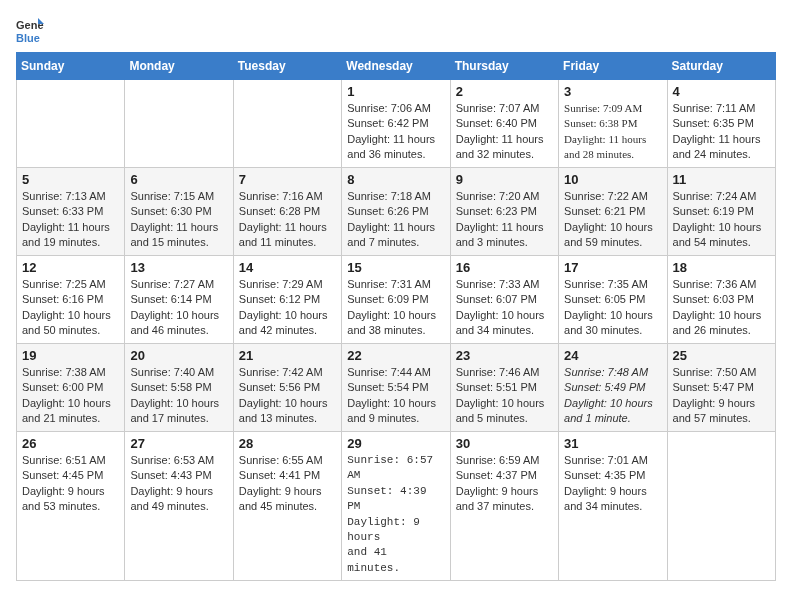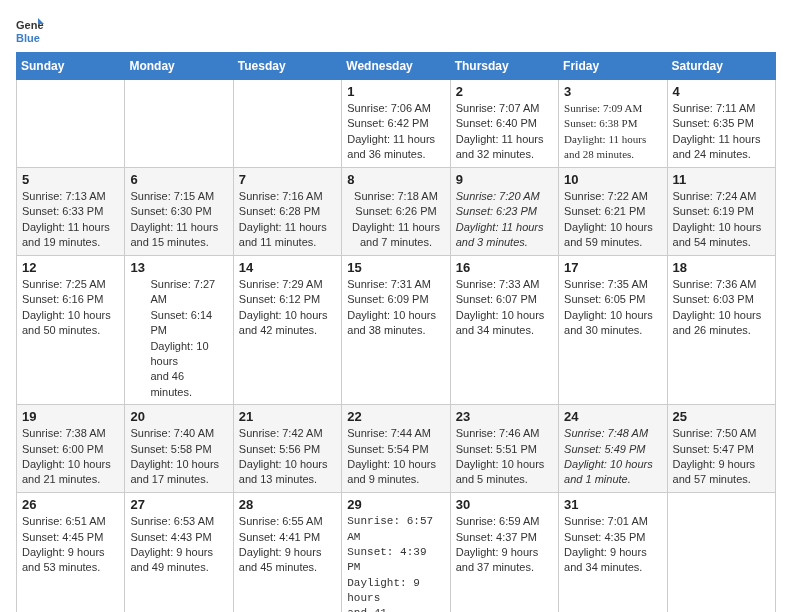--- a/index.html
+++ b/index.html
@@ -164,28 +164,28 @@
         </td>
         <td>
           <div class="day-number">7</div>
           <div class="day-info" style="white-space: pre-line;">Sunrise: 7:16 AM
 Sunset: 6:28 PM
 Daylight: 11 hours
 and 11 minutes.</div>
         </td>
         <td>
           <div class="day-number">8</div>
-          <div class="day-info" style="white-space: pre-line; text-align: center;">Sunrise: 7:18 AM
+          <div class="day-info" style="white-space: pre-line;">Sunrise: 7:18 AM
 Sunset: 6:26 PM
 Daylight: 11 hours
 and 7 minutes.</div>
         </td>
         <td>
           <div class="day-number">9</div>
-          <div class="day-info" style="white-space: pre-line; font-style: italic;">Sunrise: 7:20 AM
+          <div class="day-info" style="white-space: pre-line;">Sunrise: 7:20 AM
 Sunset: 6:23 PM
 Daylight: 11 hours
 and 3 minutes.</div>
         </td>
         <td>
           <div class="day-number">10</div>
           <div class="day-info" style="white-space: pre-line;">Sunrise: 7:22 AM
 Sunset: 6:21 PM
 Daylight: 10 hours
 and 59 minutes.</div>
@@ -201,21 +201,21 @@
       <tr>
         <td>
           <div class="day-number">12</div>
           <div class="day-info" style="white-space: pre-line;">Sunrise: 7:25 AM
 Sunset: 6:16 PM
 Daylight: 10 hours
 and 50 minutes.</div>
         </td>
         <td>
           <div class="day-number">13</div>
-          <div class="day-info" style="white-space: pre-line; margin-left: 20px;">Sunrise: 7:27 AM
+          <div class="day-info" style="white-space: pre-line;">Sunrise: 7:27 AM
 Sunset: 6:14 PM
 Daylight: 10 hours
 and 46 minutes.</div>
         </td>
         <td>
           <div class="day-number">14</div>
           <div class="day-info" style="white-space: pre-line;">Sunrise: 7:29 AM
 Sunset: 6:12 PM
 Daylight: 10 hours
 and 42 minutes.</div>

